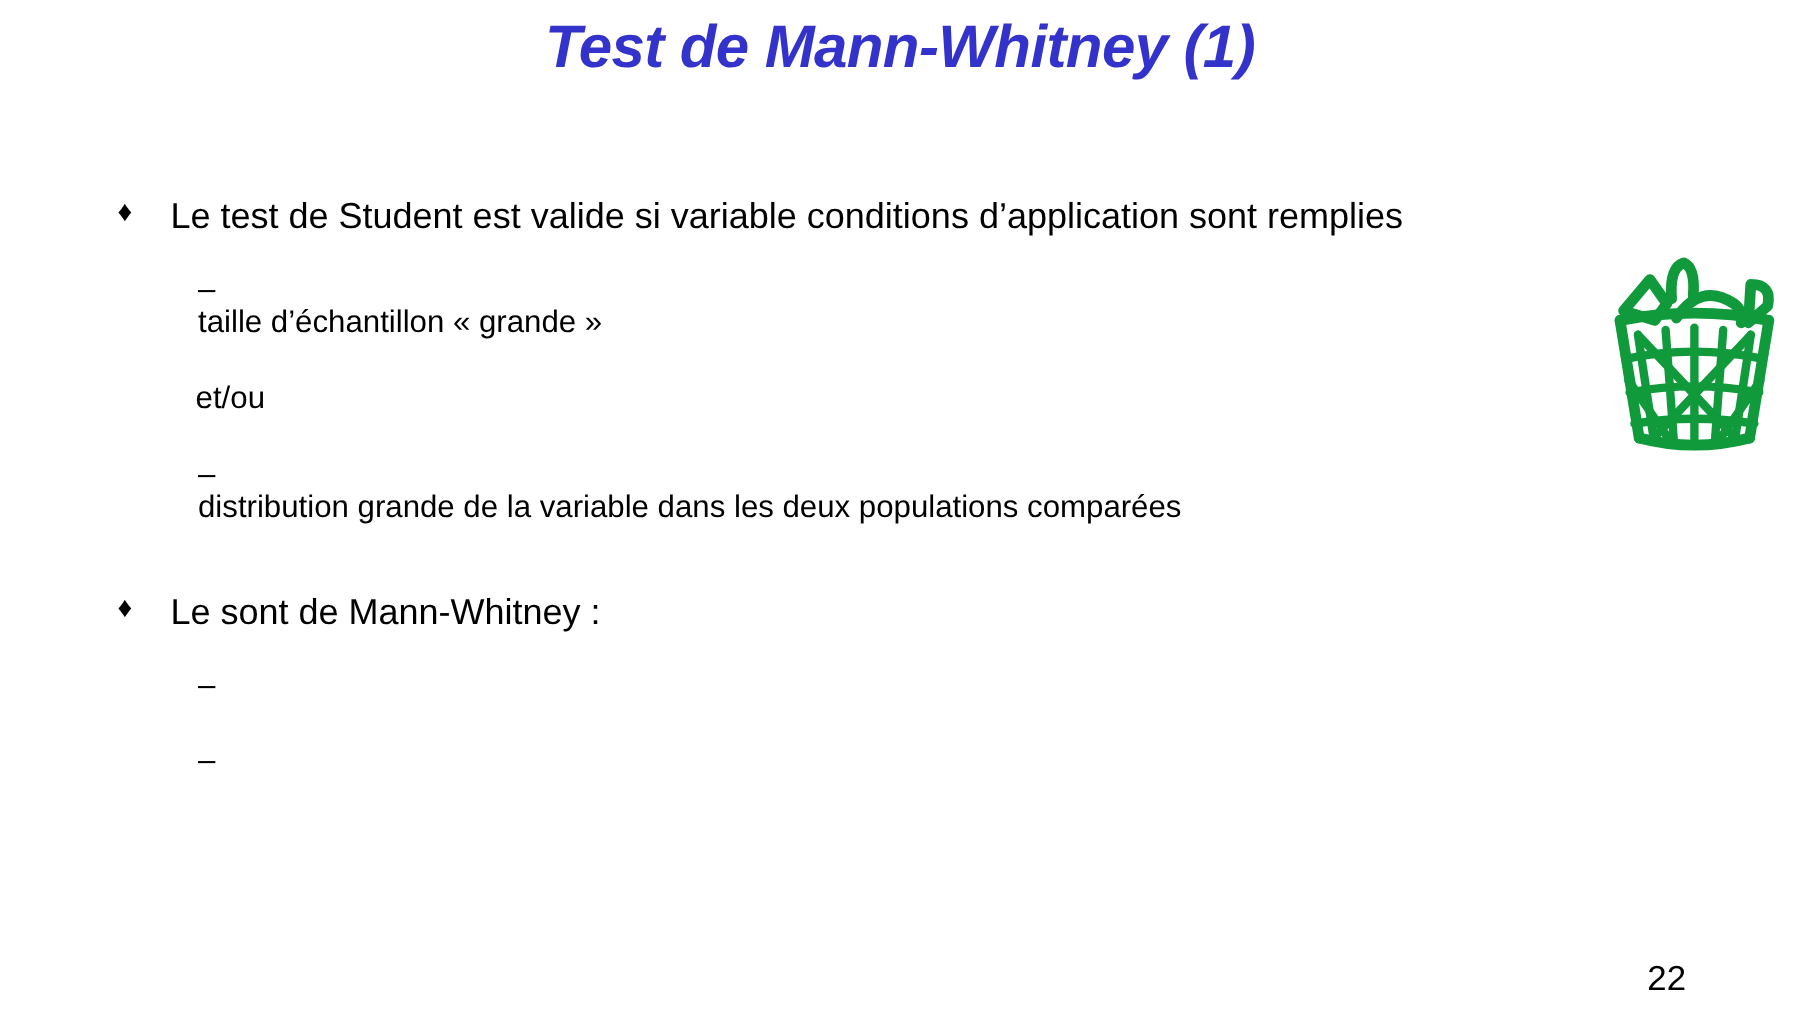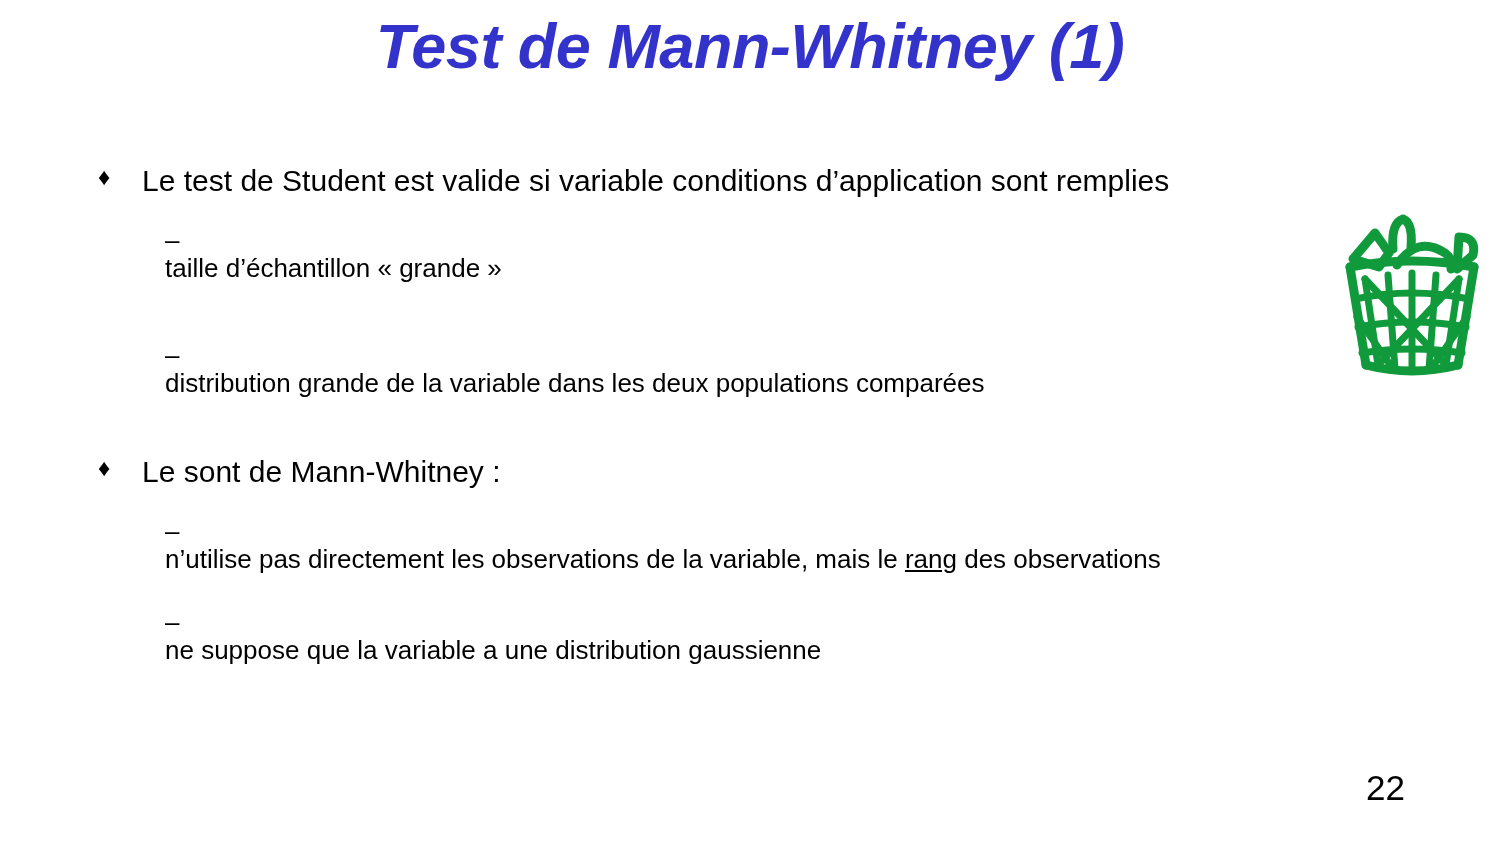--- a/index.html
+++ b/index.html
@@ -19,21 +19,21 @@
     overflow: hidden;
   }
 
   
   .slide-title {
     position: absolute;
     left: 0;
     top: 12px;
     width: 1500px;
     text-align: center;
-    font-size: 63px;
+    font-size: 50px;
     font-weight: bold;
     font-style: italic;
     color: #3333cc;
     letter-spacing: -0.5px;
     line-height: 1.1;
     white-space: nowrap;
   }
 
   
   .body-block {
@@ -107,22 +107,22 @@
     top: 207px;
     width: 158px;
     height: 175px;
   }
   .clipart svg { display: block; width: 100%; height: 100%; }
 
   
   .page-number {
     position: absolute;
     right: 95px;
-    bottom: 40px;
-    font-size: 35px;
+    bottom: 14px;
+    font-size: 29px;
     color: #000000;
     line-height: 1;
   }
 </style>
 </head>
 <body>
 
 <div class="slide">
 
   <div class="slide-title">Test de Mann-Whitney (1)</div>
@@ -136,47 +136,46 @@
 
     <div class="gap-sm"></div>
 
     <div class="lvl2">
       <span class="marker">–</span>
       <span class="txt">taille d’échantillon « grande »</span>
     </div>
 
     <div class="gap-md"></div>
 
+    <div class="plain-line">et/ou</div>
 
     <div class="gap-md"></div>
 
     <div class="lvl2">
       <span class="marker">–</span>
       <span class="txt">distribution grande de la variable dans les deux populations comparées</span>
     </div>
 
     <div class="gap-lg"></div>
 
     <div class="lvl1">
       <span class="marker">♦</span>
       <span class="txt">Le sont de Mann-Whitney :</span>
     </div>
 
     <div class="gap-sm"></div>
 
     <div class="lvl2">
       <span class="marker">–</span>
-      <span class="txt"><span>n’utilise pas directement les observations de la variable, mais le </span><span class="u">rang</span><span> des observations</span></span>
     </div>
 
     <div class="gap-md"></div>
 
     <div class="lvl2">
       <span class="marker">–</span>
-      <span class="txt">ne suppose que la variable a une distribution gaussienne</span>
     </div>
 
   </div>
 
   <div class="clipart">
     <svg viewBox="0 0 158 175" xmlns="http://www.w3.org/2000/svg">
       <g fill="none" stroke="#109a3c" stroke-width="9" stroke-linecap="round" stroke-linejoin="round">
 
         <path d="M20 52 L42 26 L56 46 L46 60 Z"></path>
         <path d="M60 42 Q58 16 70 12 Q80 16 78 40"></path>

